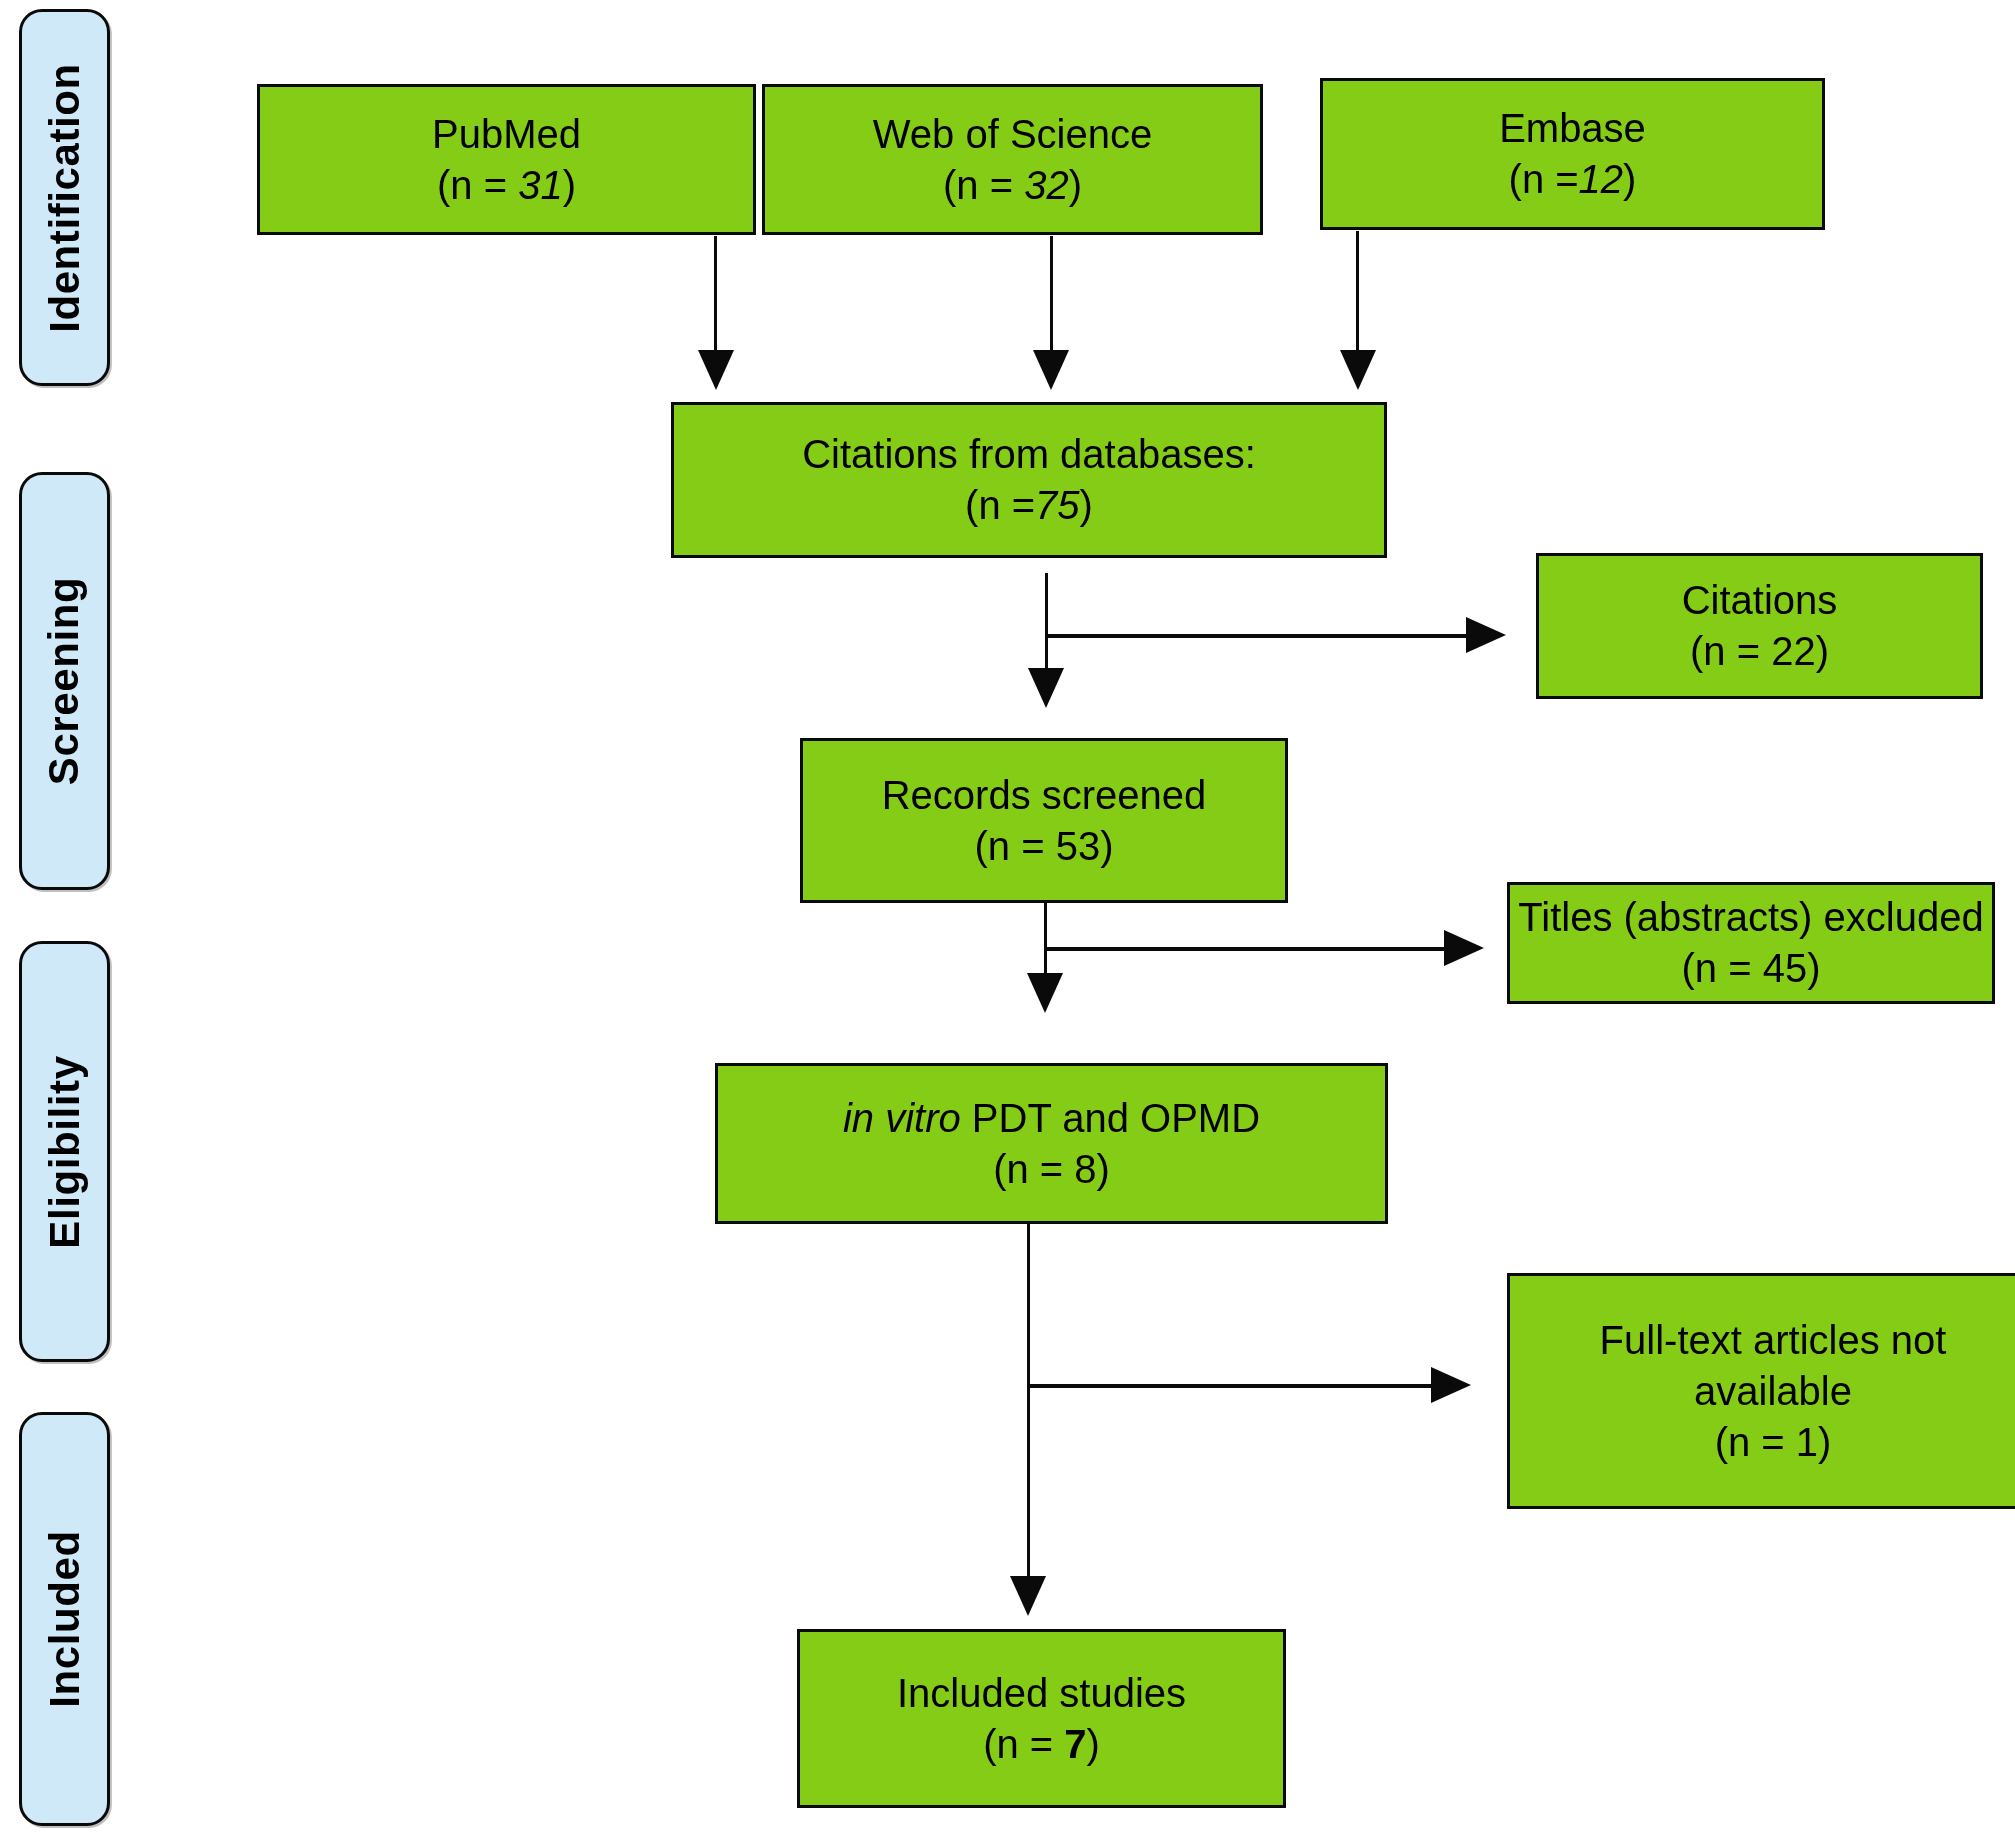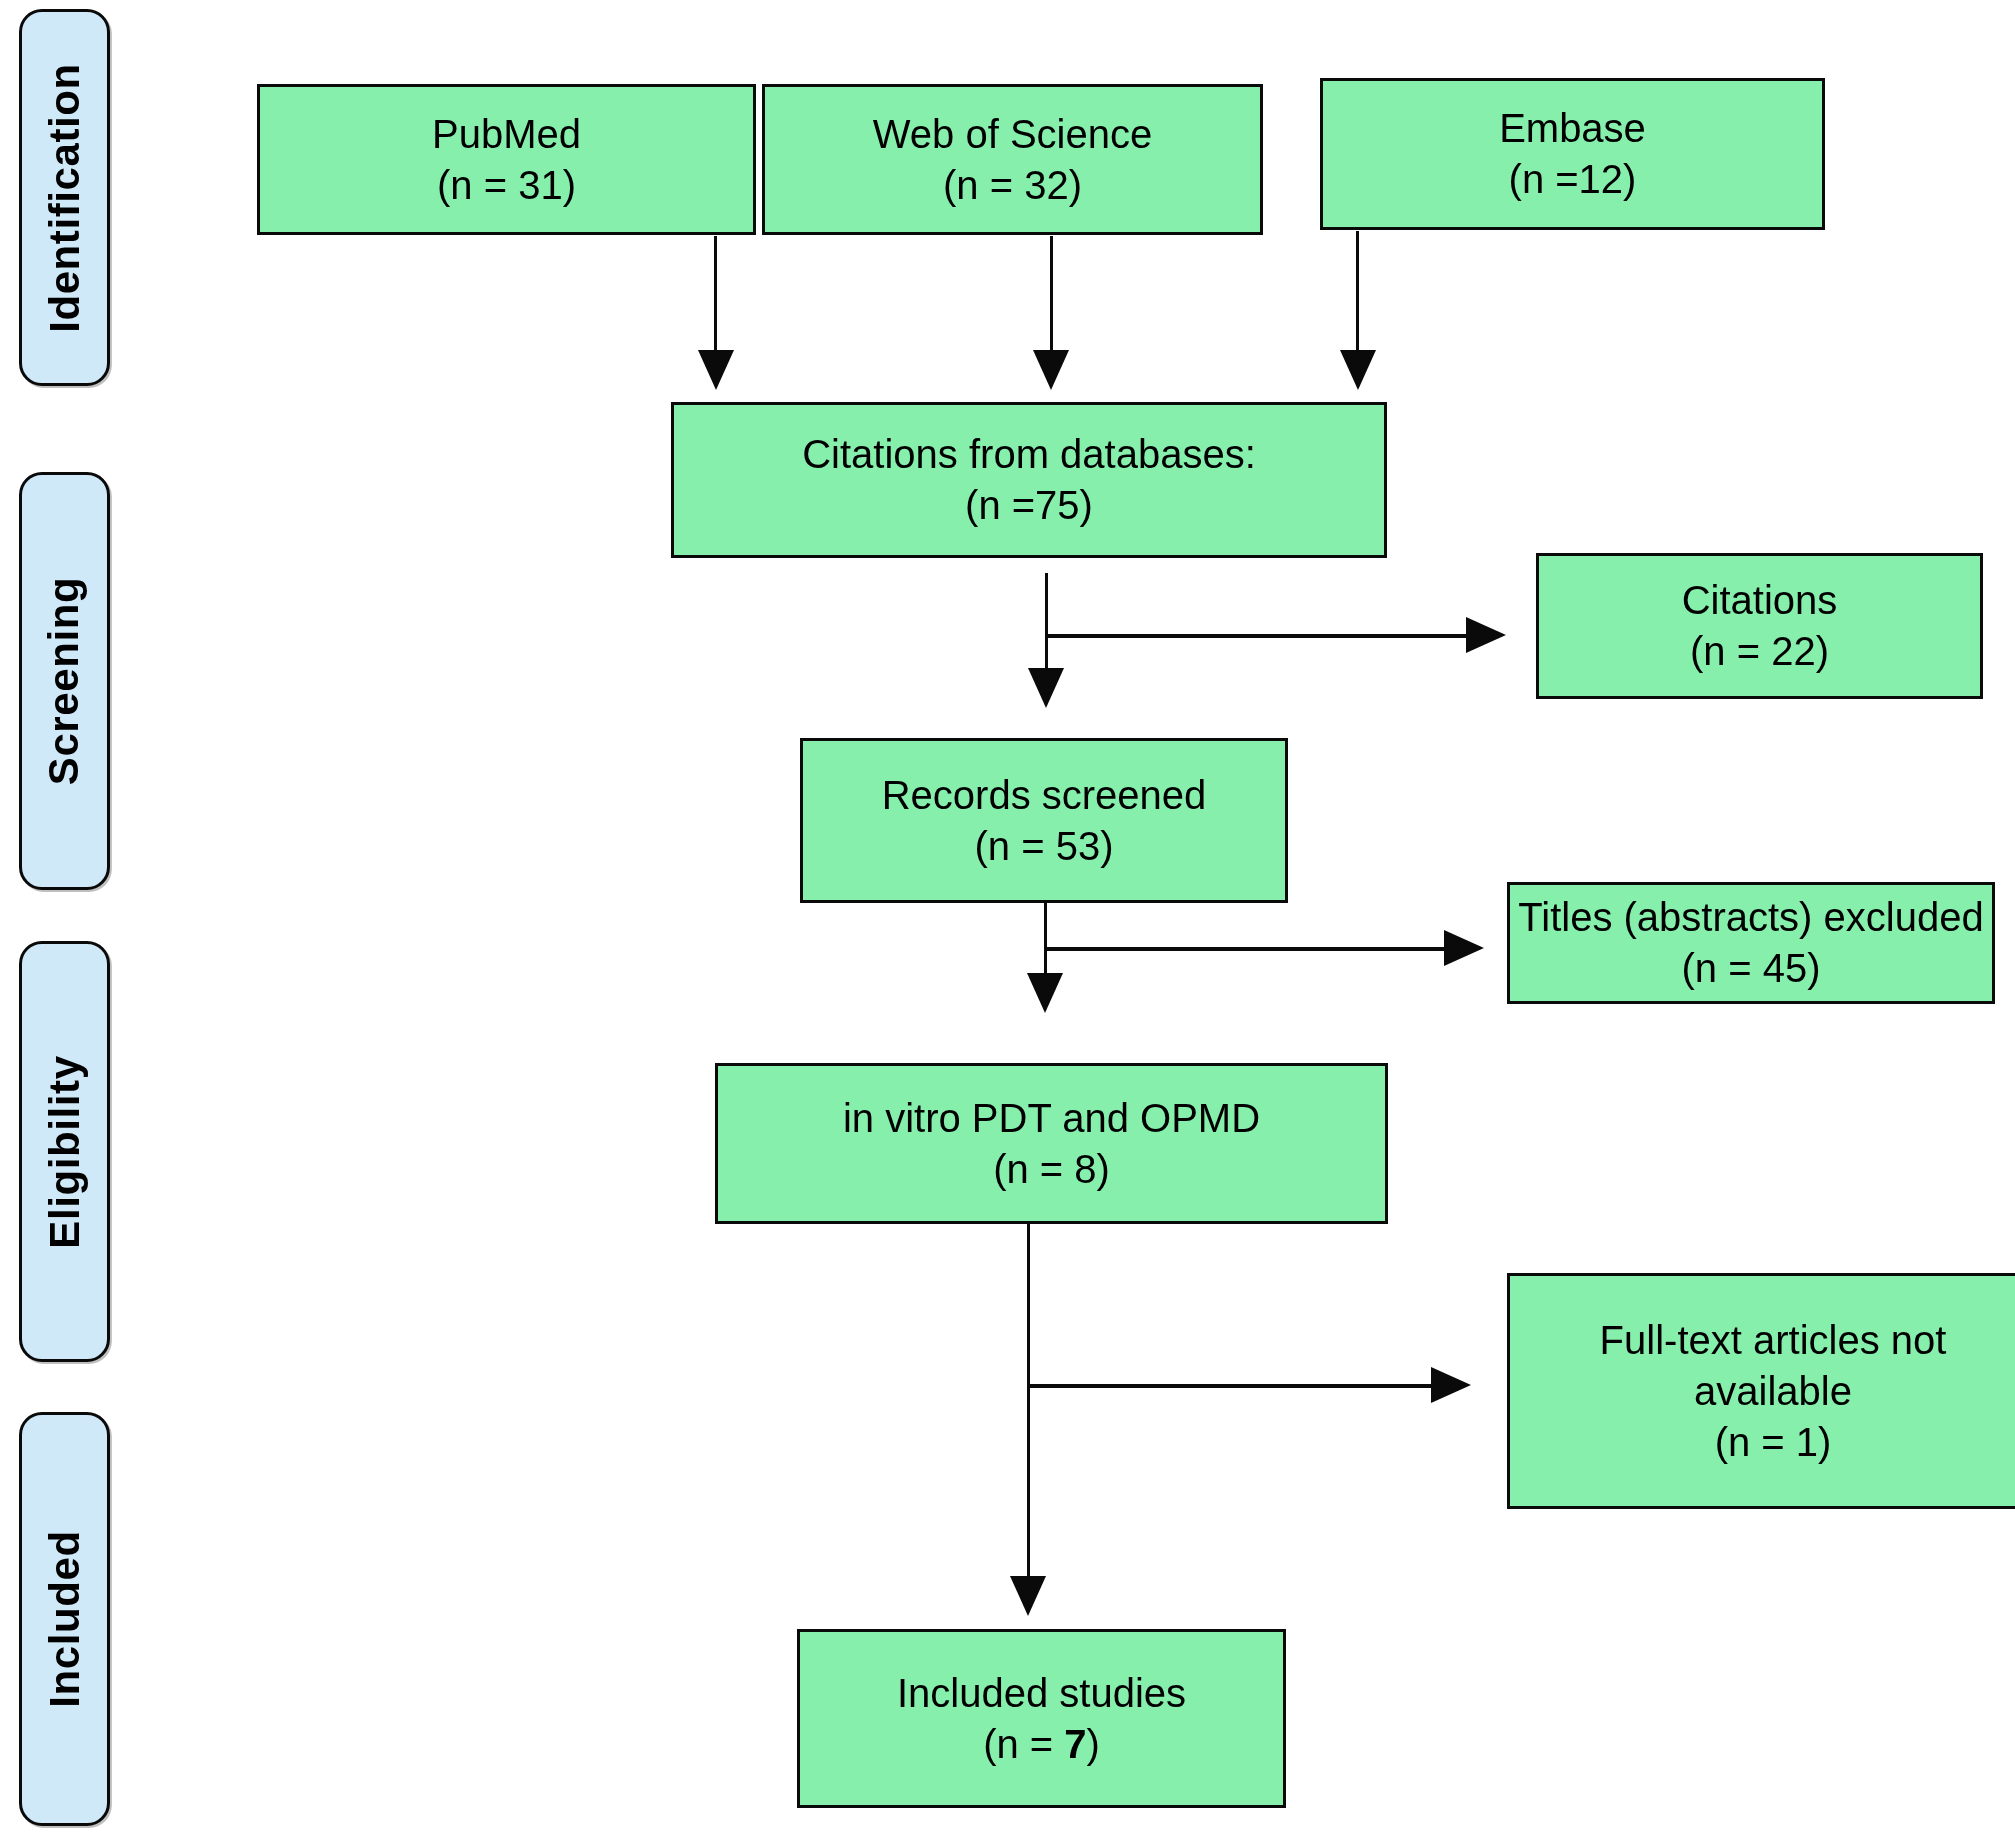--- a/index.html
+++ b/index.html
@@ -28,30 +28,30 @@
     transform: rotate(-90deg);
     white-space: nowrap;
     font-size: 42px;
     font-weight: bold;
     letter-spacing: 0.6px;
   }
 
   
   .box {
     position: absolute;
-    background: #86efac;
+    background: #84cc16;
     border: 3.9px solid #0a0a0a;
     box-sizing: border-box;
     display: flex; flex-direction: column;
     align-items: center; justify-content: center;
     text-align: center;
     font-size: 40px;
     line-height: 51px;
   }
-  .ital { }
+  .ital { font-style: italic; }
   .bold { font-weight: bold; }
 
   
   .vline { position: absolute; width: 3.2px; background: #0a0a0a; }
   .hline { position: absolute; height: 3.9px; background: #0a0a0a; }
   .head-down {
     position: absolute; width: 0; height: 0;
     border-left: 18px solid transparent;
     border-right: 18px solid transparent;
     border-top: 40px solid #0a0a0a;

